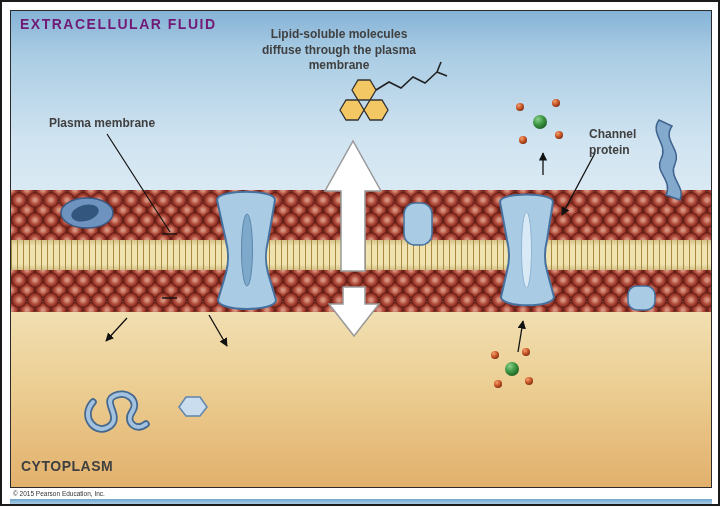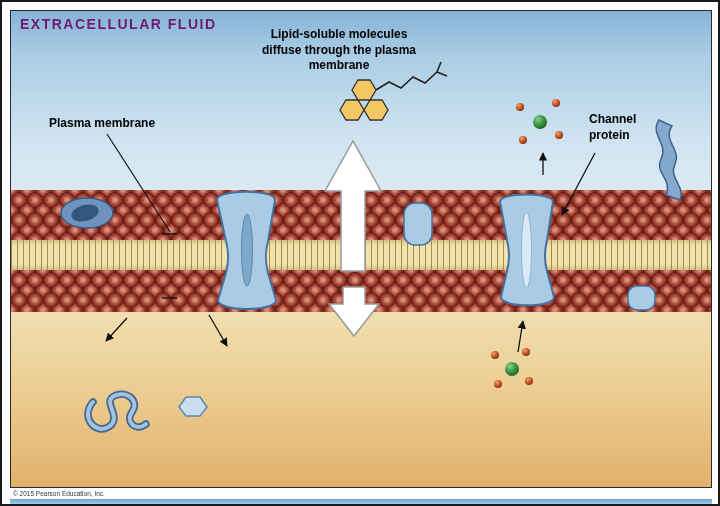--- a/index.html
+++ b/index.html
@@ -18,25 +18,25 @@
   .band-heads{position:absolute;left:0;width:100%;
     background-image:
       radial-gradient(circle 8px at 8px 10px,#d4907c 0 1.5px,#b5503f 4px,#96352a 6px,#611d14 7.6px,rgba(0,0,0,0) 8px),
       radial-gradient(circle 8px at 8px 10px,#d4907c 0 1.5px,#b5503f 4px,#96352a 6px,#611d14 7.6px,rgba(0,0,0,0) 8px),
       var(--underlay);
     background-size:16px 20px,16px 20px,100% 100%;
     background-position:0 0,8px 10px,0 0}
   .heads-top{top:179px;height:50px;--underlay:linear-gradient(180deg,rgba(0,0,0,0) 0 12px,#6b4129 12px)}
   .heads-bottom{top:259px;height:42px;--underlay:linear-gradient(180deg,#6b4129 0 28px,rgba(0,0,0,0) 28px)}
   .overlay{position:absolute;left:-8px;top:-8px;width:720px;height:506px;pointer-events:none}
-  .lbl{position:absolute;font-weight:bold;color:#000000}
+  .lbl{position:absolute;font-weight:bold;color:#404040}
   #lbl-extra{left:9px;top:5px;font-size:14px;color:#701a75;letter-spacing:1.5px}
   #lbl-lipid{left:244px;top:16px;width:168px;text-align:center;font-size:12px;line-height:1.3}
   #lbl-pm{left:38px;top:105px;font-size:12px}
-  #lbl-chan{left:578px;top:101px;width:70px;font-size:12px;line-height:1.3}
+  #lbl-chan{left:578px;top:116px;width:70px;font-size:12px;line-height:1.3}
   #lbl-large{left:216px;top:366px;width:186px;font-size:12px;line-height:1.35}
   #lbl-small{left:537px;top:348px;width:126px;font-size:12px;line-height:1.35}
   #lbl-cyto{left:10px;top:447px;font-size:14px;letter-spacing:.5px}
   .copyright{position:absolute;left:11px;top:488px;font-size:6.5px;color:#333}
   .bottom-strip{position:absolute;left:8px;top:497px;width:702px;height:8px;
     background:linear-gradient(180deg,#6ea6cf,#cae1f1)}
 </style>
 </head>
 <body>
 
@@ -151,17 +151,18 @@
       </g>
       <g>
         <line x1="206" y1="312" x2="224" y2="343" stroke="#111" stroke-width="1.3" marker-end="url(#ah)"></line>
       </g>
     </svg>
 
     <div class="lbl" id="lbl-extra">EXTRACELLULAR FLUID</div>
     <div class="lbl" id="lbl-lipid">Lipid-soluble molecules diffuse through the plasma membrane</div>
     <div class="lbl" id="lbl-pm">Plasma membrane</div>
     <div class="lbl" id="lbl-chan">Channel protein</div>
+    <div class="lbl" id="lbl-cyto">CYTOPLASM</div>
   </div>
 
   <div class="copyright">© 2015 Pearson Education, Inc.</div>
   <div class="bottom-strip"></div>
 </div>
 
 </body></html>

